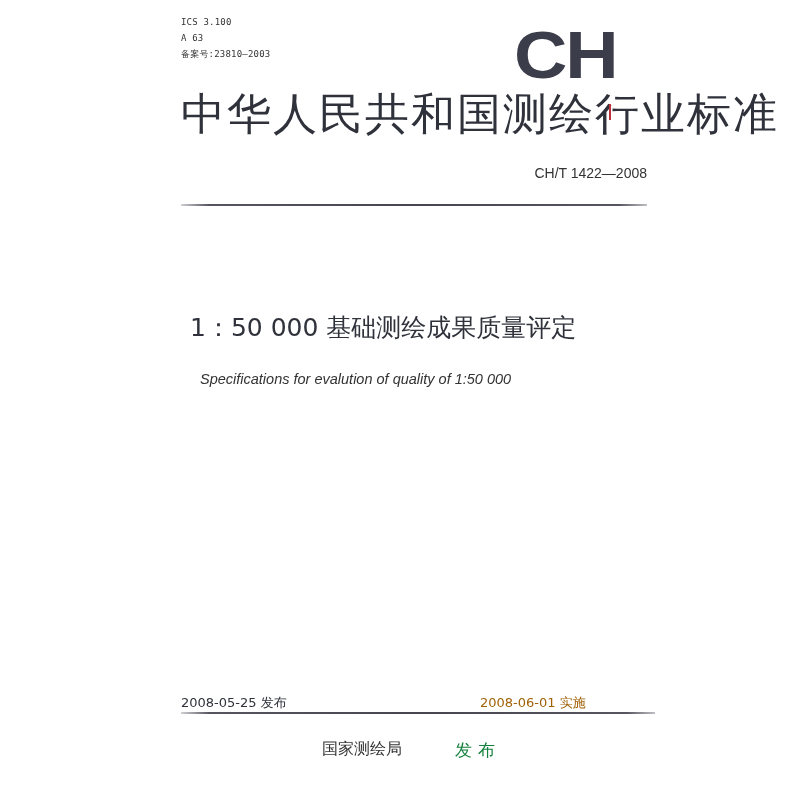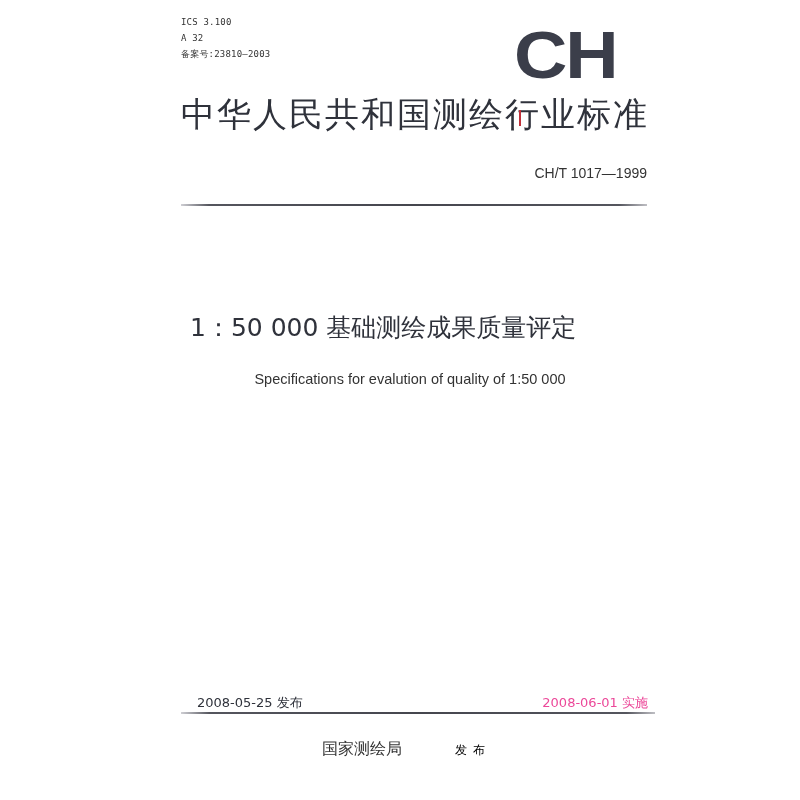--- a/index.html
+++ b/index.html
@@ -38,21 +38,21 @@
       color: #3b3e4a;
       letter-spacing: -2px;
       transform: scaleX(1.12);
       transform-origin: left top;
     }
 
     .main-title {
       left: 181px;
       top: 94px;
       width: 470px;
-      font-size: 34px;
+      font-size: 44px;
       line-height: 40px;
       letter-spacing: 2px;
       color: #2f323b;
       white-space: nowrap;
     }
     .main-title .accent-char { color: #2f323b; position: relative; }
     .main-title .accent-char::after {
       content: "";
       position: absolute;
       left: 14px;
@@ -89,81 +89,79 @@
       font-size: 25px;
       line-height: 36px;
       color: #2f323b;
       white-space: nowrap;
     }
 
     .doc-subtitle {
       left: 200px;
       top: 364px;
       width: 420px;
-      text-align: center;
       font-family: "Liberation Sans", "DejaVu Sans", sans-serif;
       font-size: 14.5px;
       line-height: 30px;
       color: #333;
+      font-style: italic;
     }
     .doc-subtitle span { display: block; white-space: nowrap; }
 
     .issue-date {
       left: 181px;
       top: 694px;
       font-size: 13px;
       line-height: 18px;
       color: #2f323b;
       white-space: nowrap;
-      margin-left: 16px;
     }
     .impl-date {
       left: 480px;
       top: 694px;
       width: 168px;
-      text-align: right;
       font-size: 13px;
       line-height: 18px;
-      color: #ec4899;
+      color: #a16207;
       white-space: nowrap;
     }
 
     .publisher {
       left: 322px;
       top: 737px;
       font-family: "DejaVu Serif", "Liberation Serif", serif;
       font-size: 16px;
       line-height: 24px;
       color: #333;
       white-space: nowrap;
     }
     .publish-label {
       left: 455px;
       top: 740px;
-      font-size: 12px;
+      font-size: 17px;
       line-height: 20px;
-      color: #000000;
+      color: #15803d;
       letter-spacing: 6px;
       white-space: nowrap;
     }
   </style>
 </head>
 <body>
 
 <div class="abs meta-block">
   <span class="meta-line">ICS 3.100</span>
-  <span class="meta-line">A 32</span>
+  <span class="meta-line">A 63</span>
   <span class="meta-line">备案号:23810—2003</span>
 </div>
 
 <div class="abs ch-logo">CH</div>
 
 <div class="abs main-title"><span>中华人民共和国测绘</span><span class="accent-char">行</span><span>业标准</span></div>
 
-<div class="abs std-number">CH/T 1017—1999</div>
+<div class="abs std-number">CH/T 1422—2008</div>
 
 <div class="abs rule rule-top"></div>
 
 <div class="abs doc-title">1：50 000 基础测绘成果质量评定</div>
 
 <div class="abs doc-subtitle">
   <span>Specifications for evalution of quality of 1:50 000</span>
 </div>
 
 <div class="abs issue-date">2008-05-25 发布</div>

